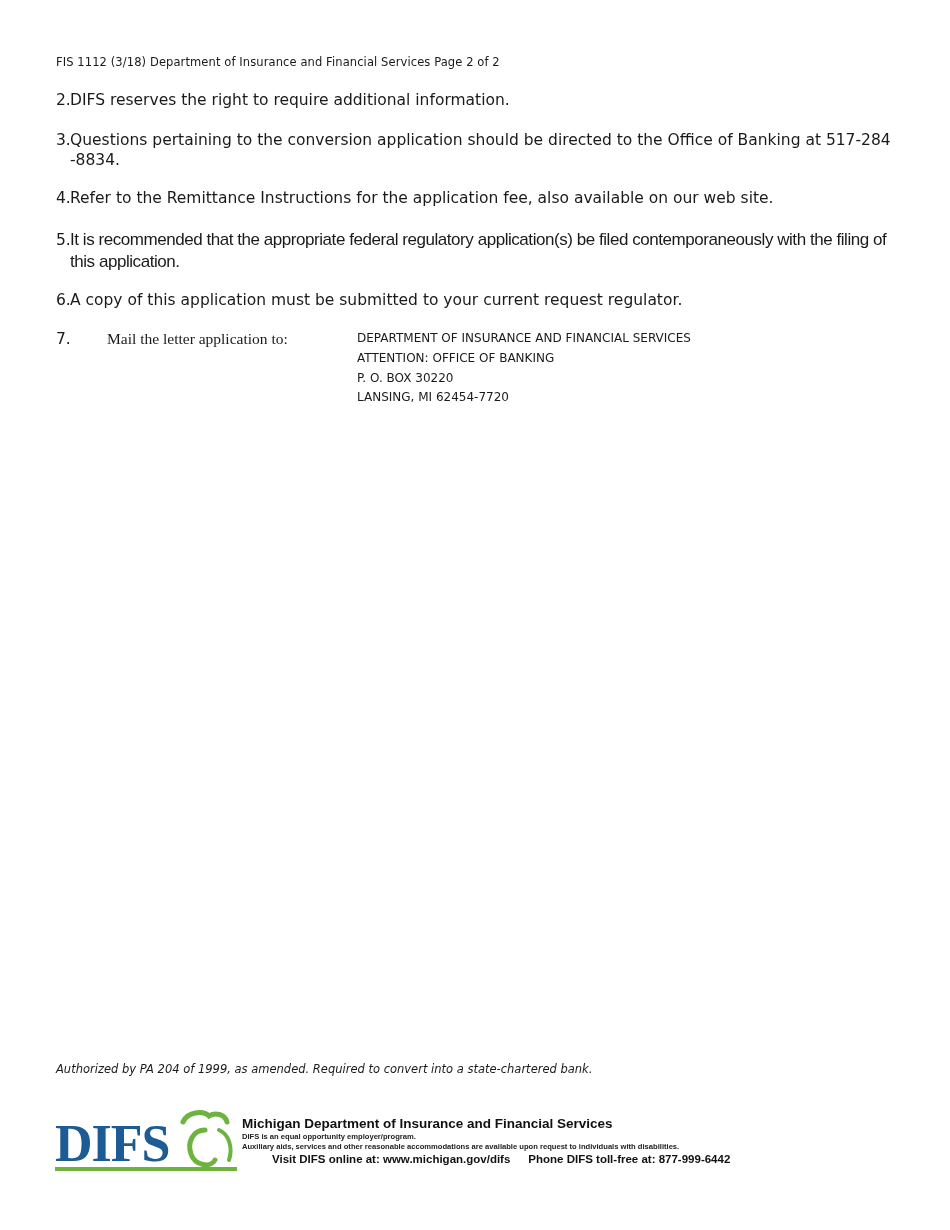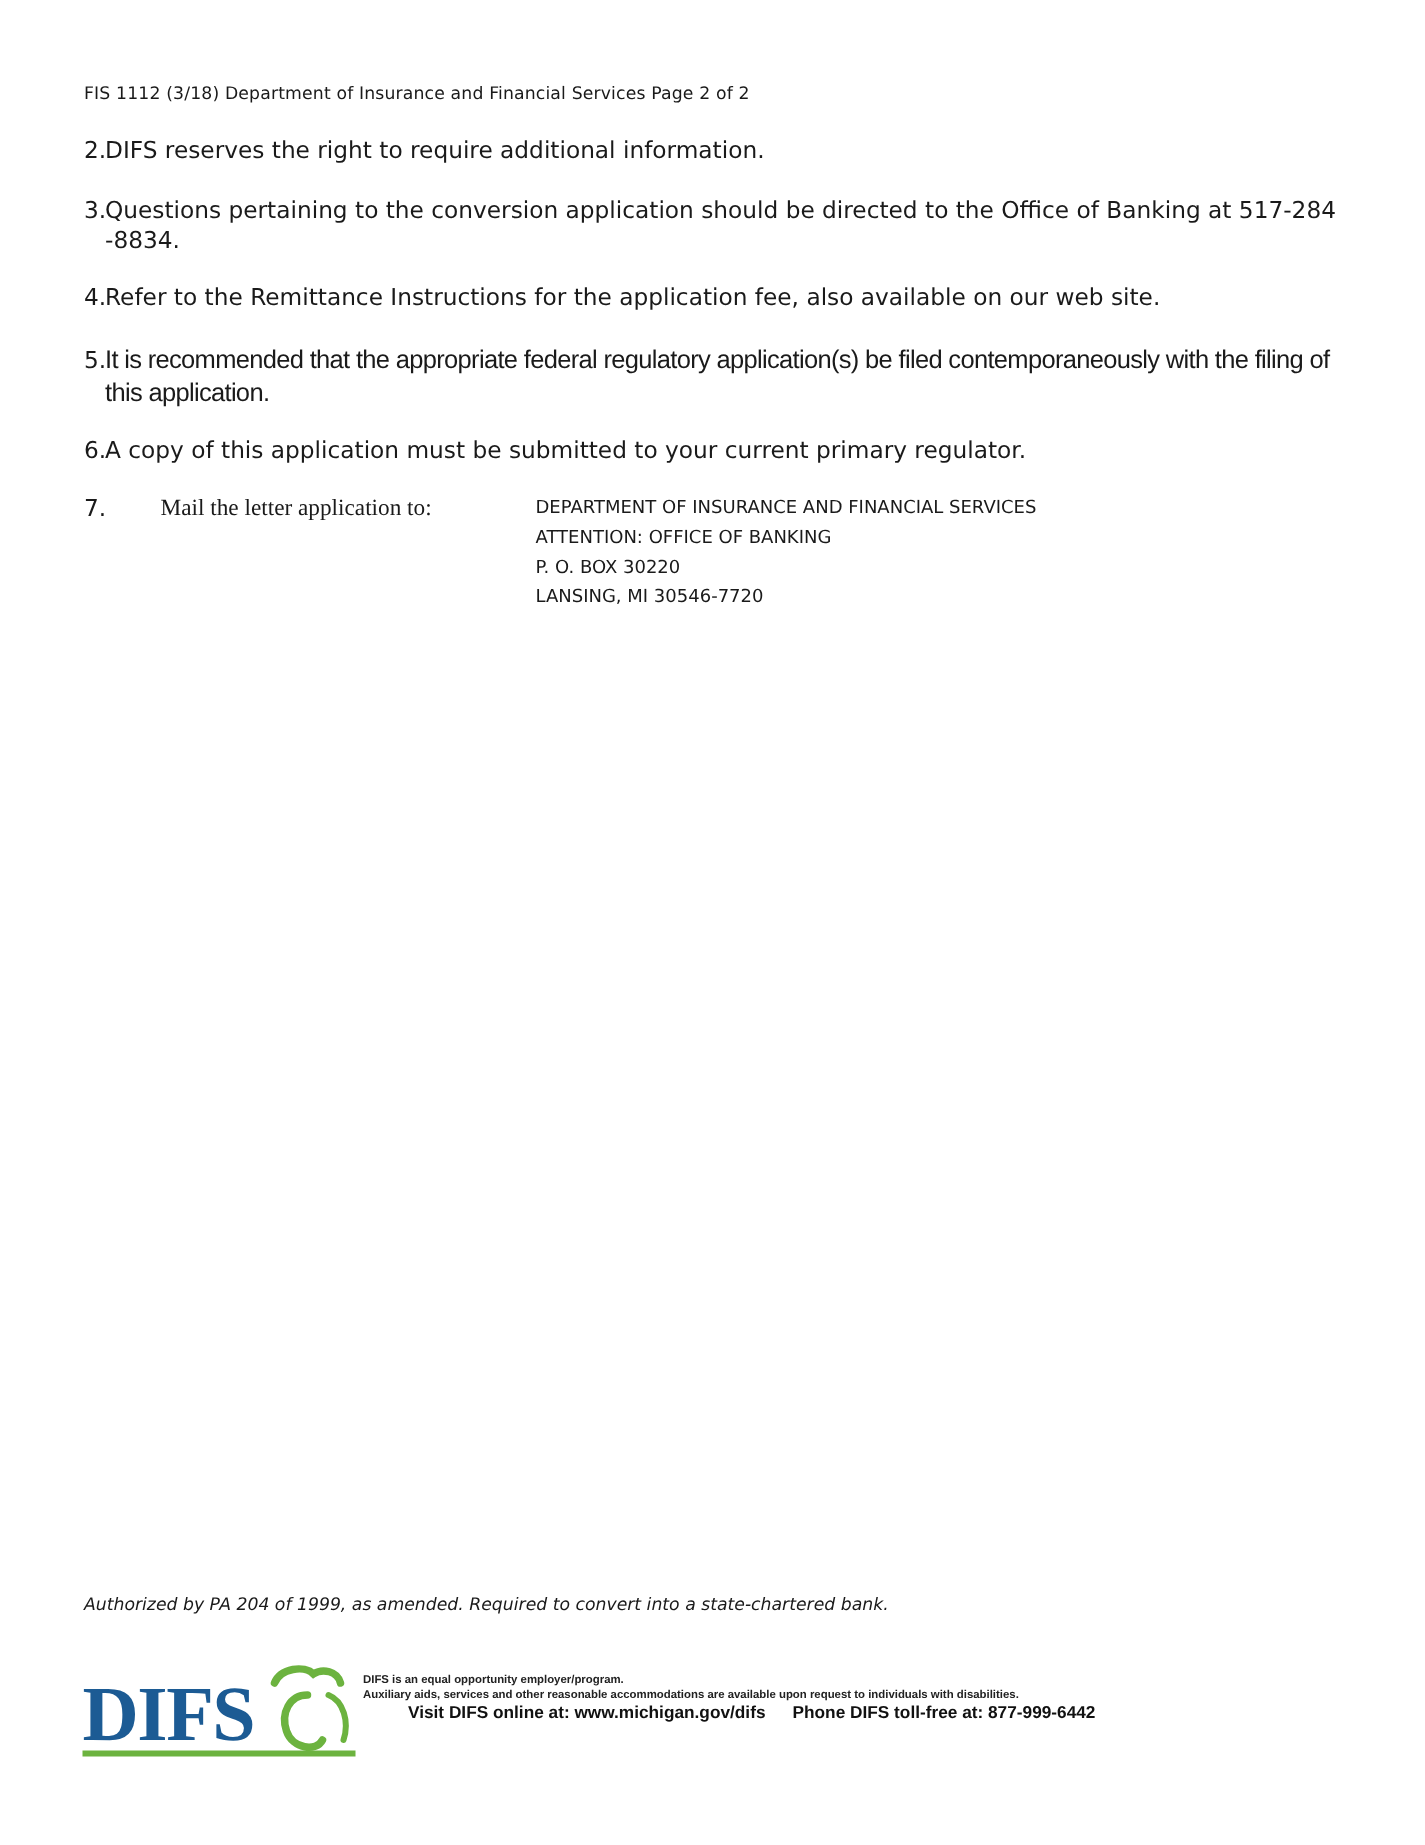--- a/index.html
+++ b/index.html
@@ -43,45 +43,46 @@
   <span class="txt">Refer to the Remittance Instructions for the application fee, also available on our web site.</span>
 </div>
 
 <div class="item" style="top:229px; line-height:22px;">
   <span class="num">5.</span>
   <span class="txt cond" style="font-size:17px; letter-spacing:-0.45px;">It is recommended that the appropriate federal regulatory application(s) be filed contemporaneously with the filing of this application.</span>
 </div>
 
 <div class="item" style="top:290px;">
   <span class="num">6.</span>
-  <span class="txt">A copy of this application must be submitted to your current primary regulator.</span>
+  <span class="txt">A copy of this application must be submitted to your current request regulator.</span>
 </div>
 
 <div class="item" style="top:329px; height:80px;">
   <span class="num">7.</span>
   <span class="addr-label">Mail the letter application to:</span>
   <div class="addr">
     <div>DEPARTMENT OF INSURANCE AND FINANCIAL SERVICES</div>
     <div>ATTENTION: OFFICE OF BANKING</div>
     <div>P. O. BOX 30220</div>
-    <div>LANSING, MI  30546-7720</div>
+    <div>LANSING, MI  62454-7720</div>
   </div>
 </div>
 
 <div class="footnote">Authorized by PA 204 of 1999, as amended.  Required to convert into a state-chartered bank.</div>
 
 <div class="logo">
   <svg class="logo-svg" width="62" height="62" viewBox="0 0 62 62">
     <path d="M8 14 C 12 4, 28 2, 34 8 C 40 4, 50 6, 52 14" fill="none" stroke="#6cb33f" stroke-width="5" stroke-linecap="round"></path>
     <path d="M30 22 C 18 22, 12 34, 16 46 C 20 58, 36 60, 40 52" fill="none" stroke="#6cb33f" stroke-width="5" stroke-linecap="round"></path>
     <path d="M44 22 C 54 26, 58 40, 54 52" fill="none" stroke="#6cb33f" stroke-width="4" stroke-linecap="round"></path>
   </svg>
   <div class="logo-text">DIFS</div>
   <div class="logo-bar"></div>
 </div>
 
 <div class="org-block">
+  <div class="org-title">Michigan Department of Insurance and Financial Services</div>
   <div class="org-small">DIFS is an equal opportunity employer/program.</div>
   <div class="org-small">Auxiliary aids, services and other reasonable accommodations are available upon request to individuals with disabilities.</div>
   <div class="org-contact">
     <span>Visit DIFS online at: www.michigan.gov/difs</span><span>Phone DIFS toll-free at: 877-999-6442</span>
   </div>
 </div>
 
 </body></html>

